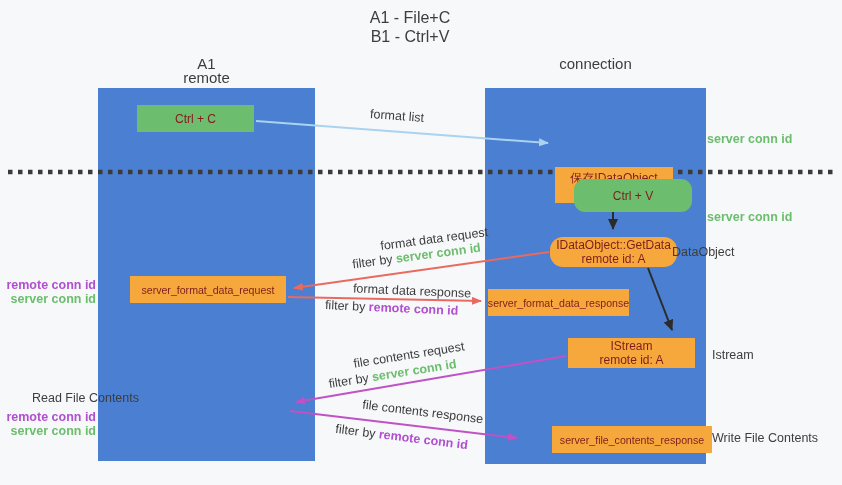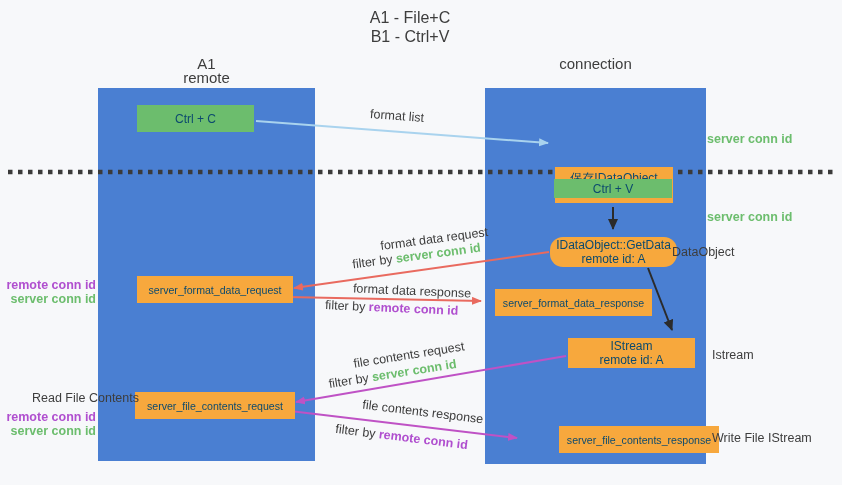--- a/index.html
+++ b/index.html
@@ -6,24 +6,24 @@
   body{background:var(--bg,#f7f8fa);font-family:"Liberation Sans",sans-serif;}
   .stage{position:relative;width:842px;height:485px;background:var(--bg,#f7f8fa);overflow:hidden;color:var(--text-dark,#3d3d3d);}
   .title{position:absolute;left:0;top:8px;width:820px;text-align:center;font-size:16px;line-height:19px;color:var(--text-dark,#3d3d3d);z-index:3;}
   .lane{position:absolute;top:88px;background:var(--lane-blue,#4a7fd2);z-index:1;}
   .lane-left{left:98px;width:217px;height:373px;}
   .lane-right{left:485px;width:221px;height:376px;}
   .lane-header{position:absolute;top:57px;text-align:center;font-size:15px;line-height:14px;z-index:3;}
   .lh-left{left:98px;width:217px;}
   .lh-right{left:485px;width:221px;}
   .arrows{position:absolute;left:0;top:0;z-index:2;pointer-events:none;}
-  .node{position:absolute;display:flex;flex-direction:column;align-items:center;justify-content:center;color:#0c4a6e;font-size:12px;line-height:14px;text-align:center;z-index:3;white-space:nowrap;}
+  .node{position:absolute;display:flex;flex-direction:column;align-items:center;justify-content:center;color:#7f1d1d;font-size:12px;line-height:14px;text-align:center;z-index:3;white-space:nowrap;}
   .green{background:var(--box-green,#6cbd6d);}
   .orange{background:var(--box-orange,#f7a83d);}
-  .small{font-size:10.6px;margin-left:7px;}
+  .small{font-size:10.6px;}
   .alabel{position:absolute;font-size:12.5px;color:var(--text-dark,#3d3d3d);white-space:nowrap;z-index:3;transform-origin:center center;}
   .conn-g{color:var(--conn-green,#6cbd6d);font-weight:bold;}
   .conn-p{color:var(--conn-purple,#b04fcf);font-weight:bold;}
   .side{position:absolute;font-size:12.5px;white-space:nowrap;z-index:3;line-height:14px;}
   .right-align{text-align:right;}
 </style>
 </head>
 <body>
 
 <div class="stage">
@@ -69,39 +69,36 @@
     <line x1="290" y1="411" x2="517" y2="438" style="stroke:var(--arrow-magenta,#bf52c5)" stroke-width="2" marker-end="url(#mMag)"></line>
   </svg>
 
   <div class="node green" style="left:137px;top:105px;width:117px;height:27px;">
     <div>Ctrl + C</div>
   </div>
   <div class="node orange" style="left:555px;top:127px;width:118px;height:36px;margin-top:40px;">
     <div>保存IDataObject</div>
     <div>remote id: A</div>
   </div>
-  <div class="node green" style="left:554px;top:179px;width:118px;height:19px;">
+  <div class="node green" style="left:574px;top:179px;width:118px;height:33px;border-radius:11px;">
     <div>Ctrl + V</div>
   </div>
   <div class="node orange" style="left:550px;top:237px;width:127px;height:30px;border-radius:13px;">
     <div>IDataObject::GetData</div>
     <div>remote id: A</div>
   </div>
   <div class="node orange small" style="left:130px;top:276px;width:156px;height:27px;">
     <div>server_format_data_request</div>
   </div>
-  <div class="node orange small" style="left:488px;top:289px;width:157px;height:27px;">
+  <div class="node orange small" style="left:488px;top:289px;width:141px;height:27px;">
     <div>server_format_data_response</div>
   </div>
   <div class="node orange" style="left:568px;top:338px;width:127px;height:30px;">
     <div>IStream</div>
     <div>remote id: A</div>
-  </div>
-  <div class="node orange small" style="left:128px;top:392px;width:160px;height:27px;">
-    <div>server_file_contents_request</div>
   </div>
   <div class="node orange small" style="left:552px;top:426px;width:160px;height:27px;">
     <div>server_file_contents_response</div>
   </div>
 
   <div class="alabel" style="left:370px;top:109px;transform:rotate(4.3deg);">format list</div>
 
   <div class="alabel" style="left:380px;top:232px;transform:rotate(-7.5deg);">format data request</div>
   <div class="alabel" style="left:352px;top:249px;transform:rotate(-7.5deg);"><span>filter by </span><span class="conn-g">server conn id</span></div>
 
@@ -111,21 +108,21 @@
   <div class="alabel" style="left:353px;top:348px;transform:rotate(-9deg);">file contents request</div>
   <div class="alabel" style="left:328px;top:367px;transform:rotate(-9deg);"><span>filter by </span><span class="conn-g">server conn id</span></div>
 
   <div class="alabel" style="left:362px;top:405px;transform:rotate(7deg);">file contents response</div>
   <div class="alabel" style="left:335px;top:430px;transform:rotate(7deg);"><span>filter by </span><span class="conn-p">remote conn id</span></div>
 
   <div class="side conn-g" style="left:707px;top:132px;">server conn id</div>
   <div class="side conn-g" style="left:707px;top:210px;">server conn id</div>
   <div class="side" style="left:672px;top:245px;">DataObject</div>
   <div class="side" style="left:712px;top:348px;">Istream</div>
-  <div class="side" style="left:712px;top:431px;">Write File IStream</div>
+  <div class="side" style="left:712px;top:431px;">Write File Contents</div>
 
   <div class="side right-align" style="left:0px;top:278px;width:96px;">
     <div class="conn-p">remote conn id</div>
     <div class="conn-g">server conn id</div>
   </div>
   <div class="side right-align" style="left:0px;top:391px;width:96px;margin-left:32px;">Read File Contents</div>
   <div class="side right-align" style="left:0px;top:410px;width:96px;">
     <div class="conn-p">remote conn id</div>
     <div class="conn-g">server conn id</div>
   </div>

